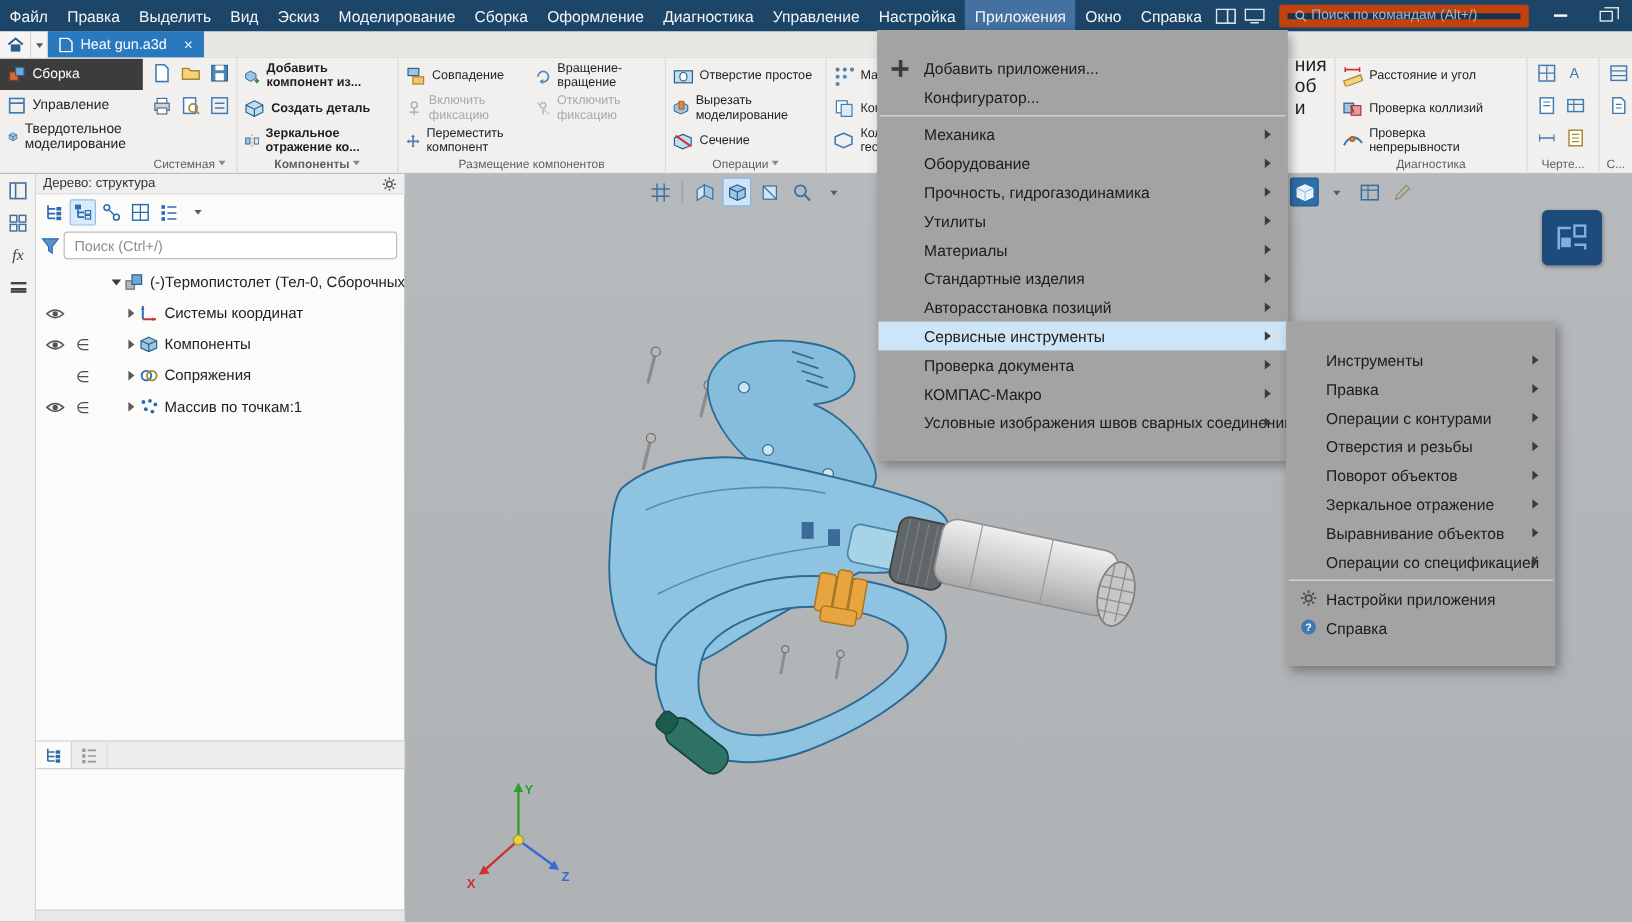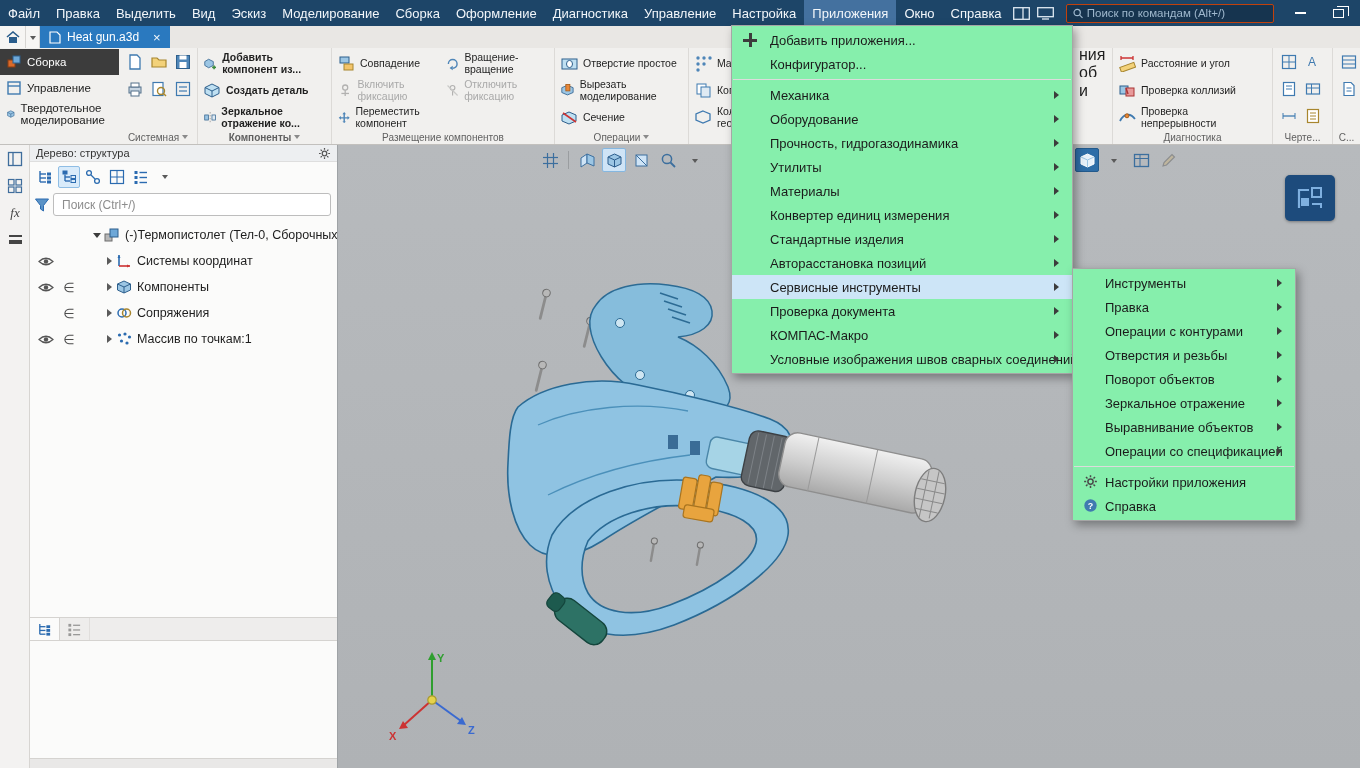--- a/index.html
+++ b/index.html
@@ -7,21 +7,21 @@
   body { font-family:"Liberation Sans", sans-serif; background:#b4b7ba; }
   #app { position:relative; width:1360px; height:768px; }
 
   
   .menubar { position:absolute; top:0; left:0; right:0; height:26px; background:#1d4568;
              display:flex; align-items:stretch; color:#f2f6fa; font-size:13px; z-index:40; }
   .menu-item { display:flex; align-items:center; padding:0 8px; white-space:nowrap; }
   .menu-item.active { background:#44719f; }
   .mb-right { margin-left:auto; display:flex; align-items:center; }
   .mb-icon { width:24px; height:26px; display:flex; align-items:center; justify-content:center; }
-  .mb-search { width:208px; height:19px; background:#16344f; border:1px solid #c2410c; border-radius:2px;
+  .mb-search { width:208px; height:19px; background:#16344f; border:7px solid #c2410c; border-radius:2px;
                display:flex; align-items:center; gap:4px; padding:0 6px; margin:12px 8px; }
   .mb-search input { background:transparent; border:0; outline:0; color:#b9cfe2; font-size:11.5px; width:100%; font-family:inherit; }
   .mb-search input::placeholder { color:#9fb8cd; opacity:1; }
   .win-btn { width:38px; height:26px; display:flex; align-items:center; justify-content:center; color:#fff; }
   .min-glyph { width:11px; height:2px; background:#fff; }
   .max-glyph { width:11px; height:9px; border:1.5px solid #fff; position:relative; }
   .max-glyph::before { content:""; position:absolute; top:-4px; left:3px; width:11px; height:9px; border:1.5px solid #fff; border-bottom:0; border-left:0; }
 
   
   .tabbar { position:absolute; top:26px; left:0; right:0; height:22px; background:#e9e7e4; display:flex; align-items:stretch; }
@@ -90,22 +90,22 @@
   .vp-btn { width:24px; height:24px; display:flex; align-items:center; justify-content:center; border:1px solid transparent; border-radius:2px; }
   .vp-btn.active { background:#cfe4f6; border-color:#85b7e0; }
   .vp-btn.pressed { background:#2e6da7; border-color:#235a8c; }
   .vp-btn.dis { opacity:.45; }
   .vp-sep { width:1px; height:18px; background:#9a9da0; margin:0 3px; }
   .view-widget { position:absolute; top:30px; left:947px; width:50px; height:46px; background:#1d4b7c; border-radius:5px;
                  display:flex; align-items:center; justify-content:center; box-shadow:0 1px 3px rgba(0,0,0,.35); }
   .model-svg { position:absolute; inset:0; }
 
   
-  .menu { position:absolute; background:#86efac; border:1px solid #a6a6a6; box-shadow:3px 4px 9px rgba(0,0,0,.35);
-          z-index:60; font-size:13px; color:#1b1b1b; padding:2px 0; }
+  .menu { position:absolute; background:#a3a3a3; border:1px solid #a6a6a6; box-shadow:3px 4px 9px rgba(0,0,0,.35);
+          z-index:60; font-size:13px; color:#1b1b1b; padding:19px 0; }
   .mi { height:24px; display:flex; align-items:center; position:relative; padding-left:38px; padding-right:24px; white-space:nowrap; }
   .mi .mico { position:absolute; left:10px; top:4px; width:16px; height:16px; display:flex; }
   .mi .arrow { position:absolute; right:9px; width:0; height:0; border:4px solid transparent; border-left:5px solid #3c3c3c; }
   .mi.hl { background:#cde5f7; }
   .msep { height:1px; background:#dcdcdc; margin:3px 1px; }
   .apps-menu { left:731px; top:25px; width:342px; }
   .sub-menu { left:1072px; top:268px; width:224px; }
   .sub-menu .mi { padding-left:32px; }
   .plus-icon { position:relative; }
   .plus-icon::before { content:""; position:absolute; left:7px; top:1px; width:2.5px; height:14px; background:#3c3c3c; }
@@ -883,24 +883,20 @@
       </div>
     <div class="mi">
         <span>Утилиты</span>
         <span class="arrow"></span>
       </div>
     <div class="mi">
         <span>Материалы</span>
         <span class="arrow"></span>
       </div>
     <div class="mi">
-        <span>Конвертер единиц измерения</span>
-        <span class="arrow"></span>
-      </div>
-    <div class="mi">
         <span>Стандартные изделия</span>
         <span class="arrow"></span>
       </div>
     <div class="mi">
         <span>Авторасстановка позиций</span>
         <span class="arrow"></span>
       </div>
     <div class="mi hl">
         <span>Сервисные инструменты</span>
         <span class="arrow"></span>

